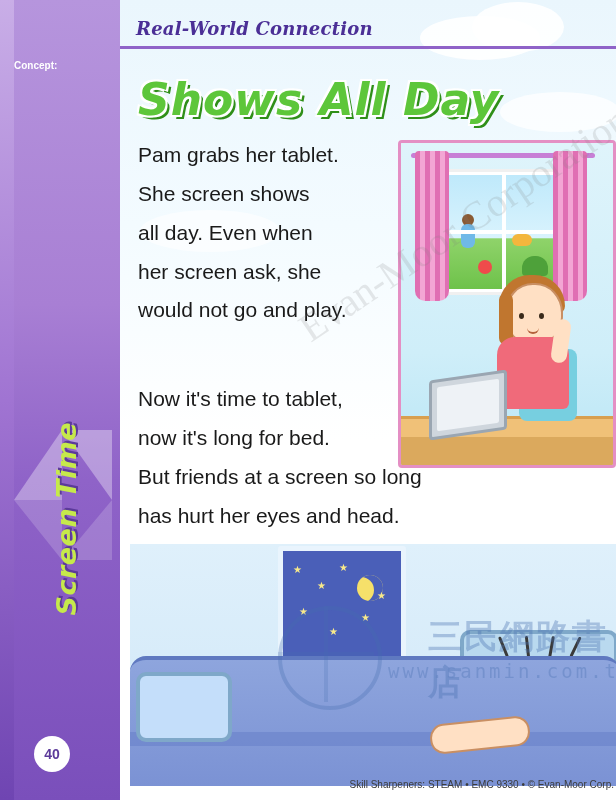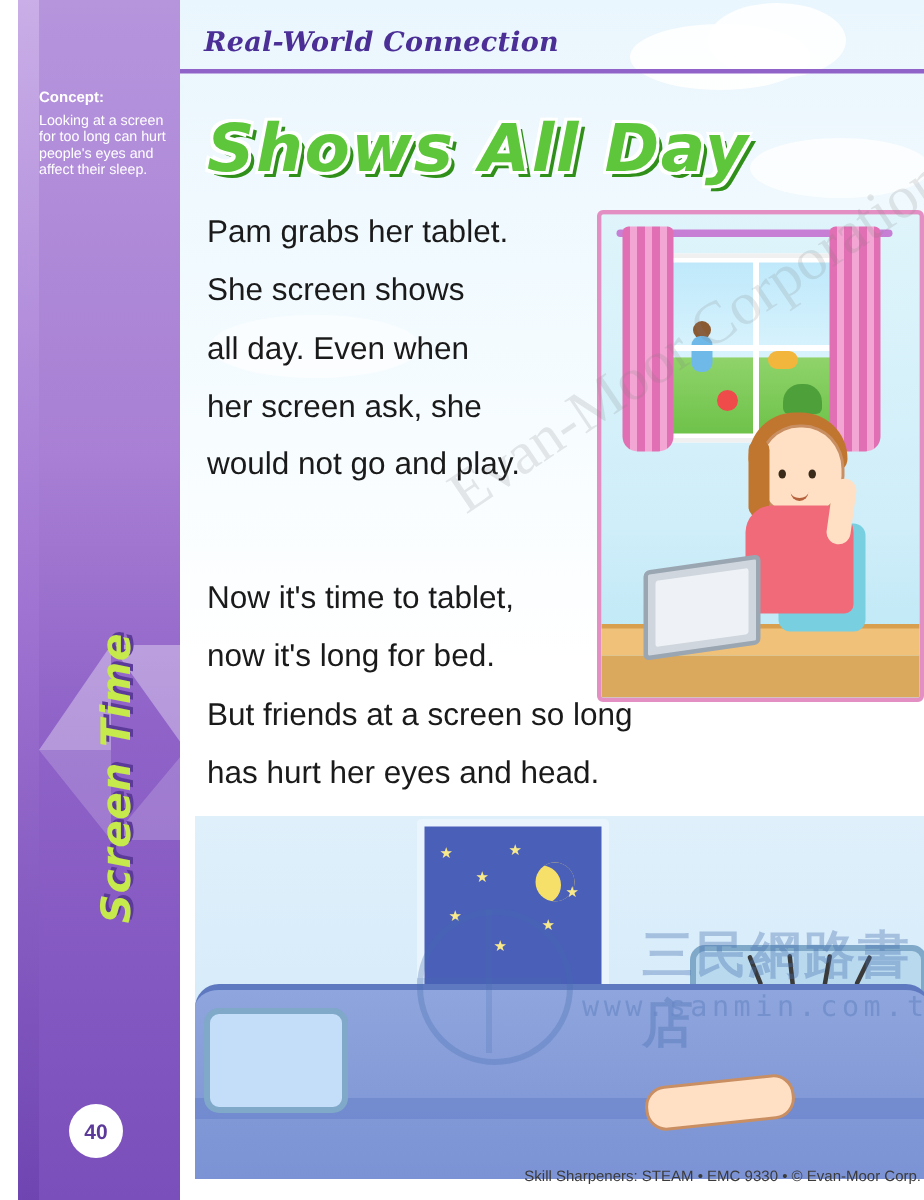--- a/index.html
+++ b/index.html
@@ -17,21 +17,21 @@
     position: relative;
     width: 616px;
     height: 800px;
     overflow: hidden;
     background: #ffffff;
   }
 
   
   .sidebar {
     position: absolute;
-    left: 12px;
+    left: 0;
     top: 0;
     width: 136px;
     height: 800px;
     background: linear-gradient(180deg, #b695dd 0%, #a87fd4 38%, #8f63c8 60%, #7a4fbb 100%);
     overflow: hidden;
   }
   .sidebar-top-accent {
     position: absolute;
     left: 0; top: 0;
     width: 14px; height: 800px;
@@ -539,21 +539,20 @@
   <div class="sidebar">
     <div class="sidebar-top-accent"></div>
 
     <div class="sidebar-tri" style="left:14px; top:430px; border-width:0 0 70px 48px; border-color: transparent transparent #ffffff transparent;"></div>
     <div class="sidebar-tri" style="left:62px; top:430px; border-width:70px 0 0 50px; border-color: #ffffff transparent transparent transparent;"></div>
     <div class="sidebar-tri" style="left:14px; top:500px; border-width:60px 0 0 48px; border-color: #ffffff transparent transparent transparent; opacity:.18;"></div>
     <div class="sidebar-tri" style="left:62px; top:500px; border-width:0 0 60px 50px; border-color: transparent transparent #ffffff transparent; opacity:.18;"></div>
 
     <div class="concept-box">
       <div class="concept-title">Concept:</div>
-      <div class="concept-text">Looking at a screen for too long can hurt people's eyes and affect their sleep.</div>
     </div>
 
     <div class="vertical-title">Screen Time</div>
 
     <div class="page-number">40</div>
   </div>
 
   <div class="main">
 
     <div class="sky-clouds">

